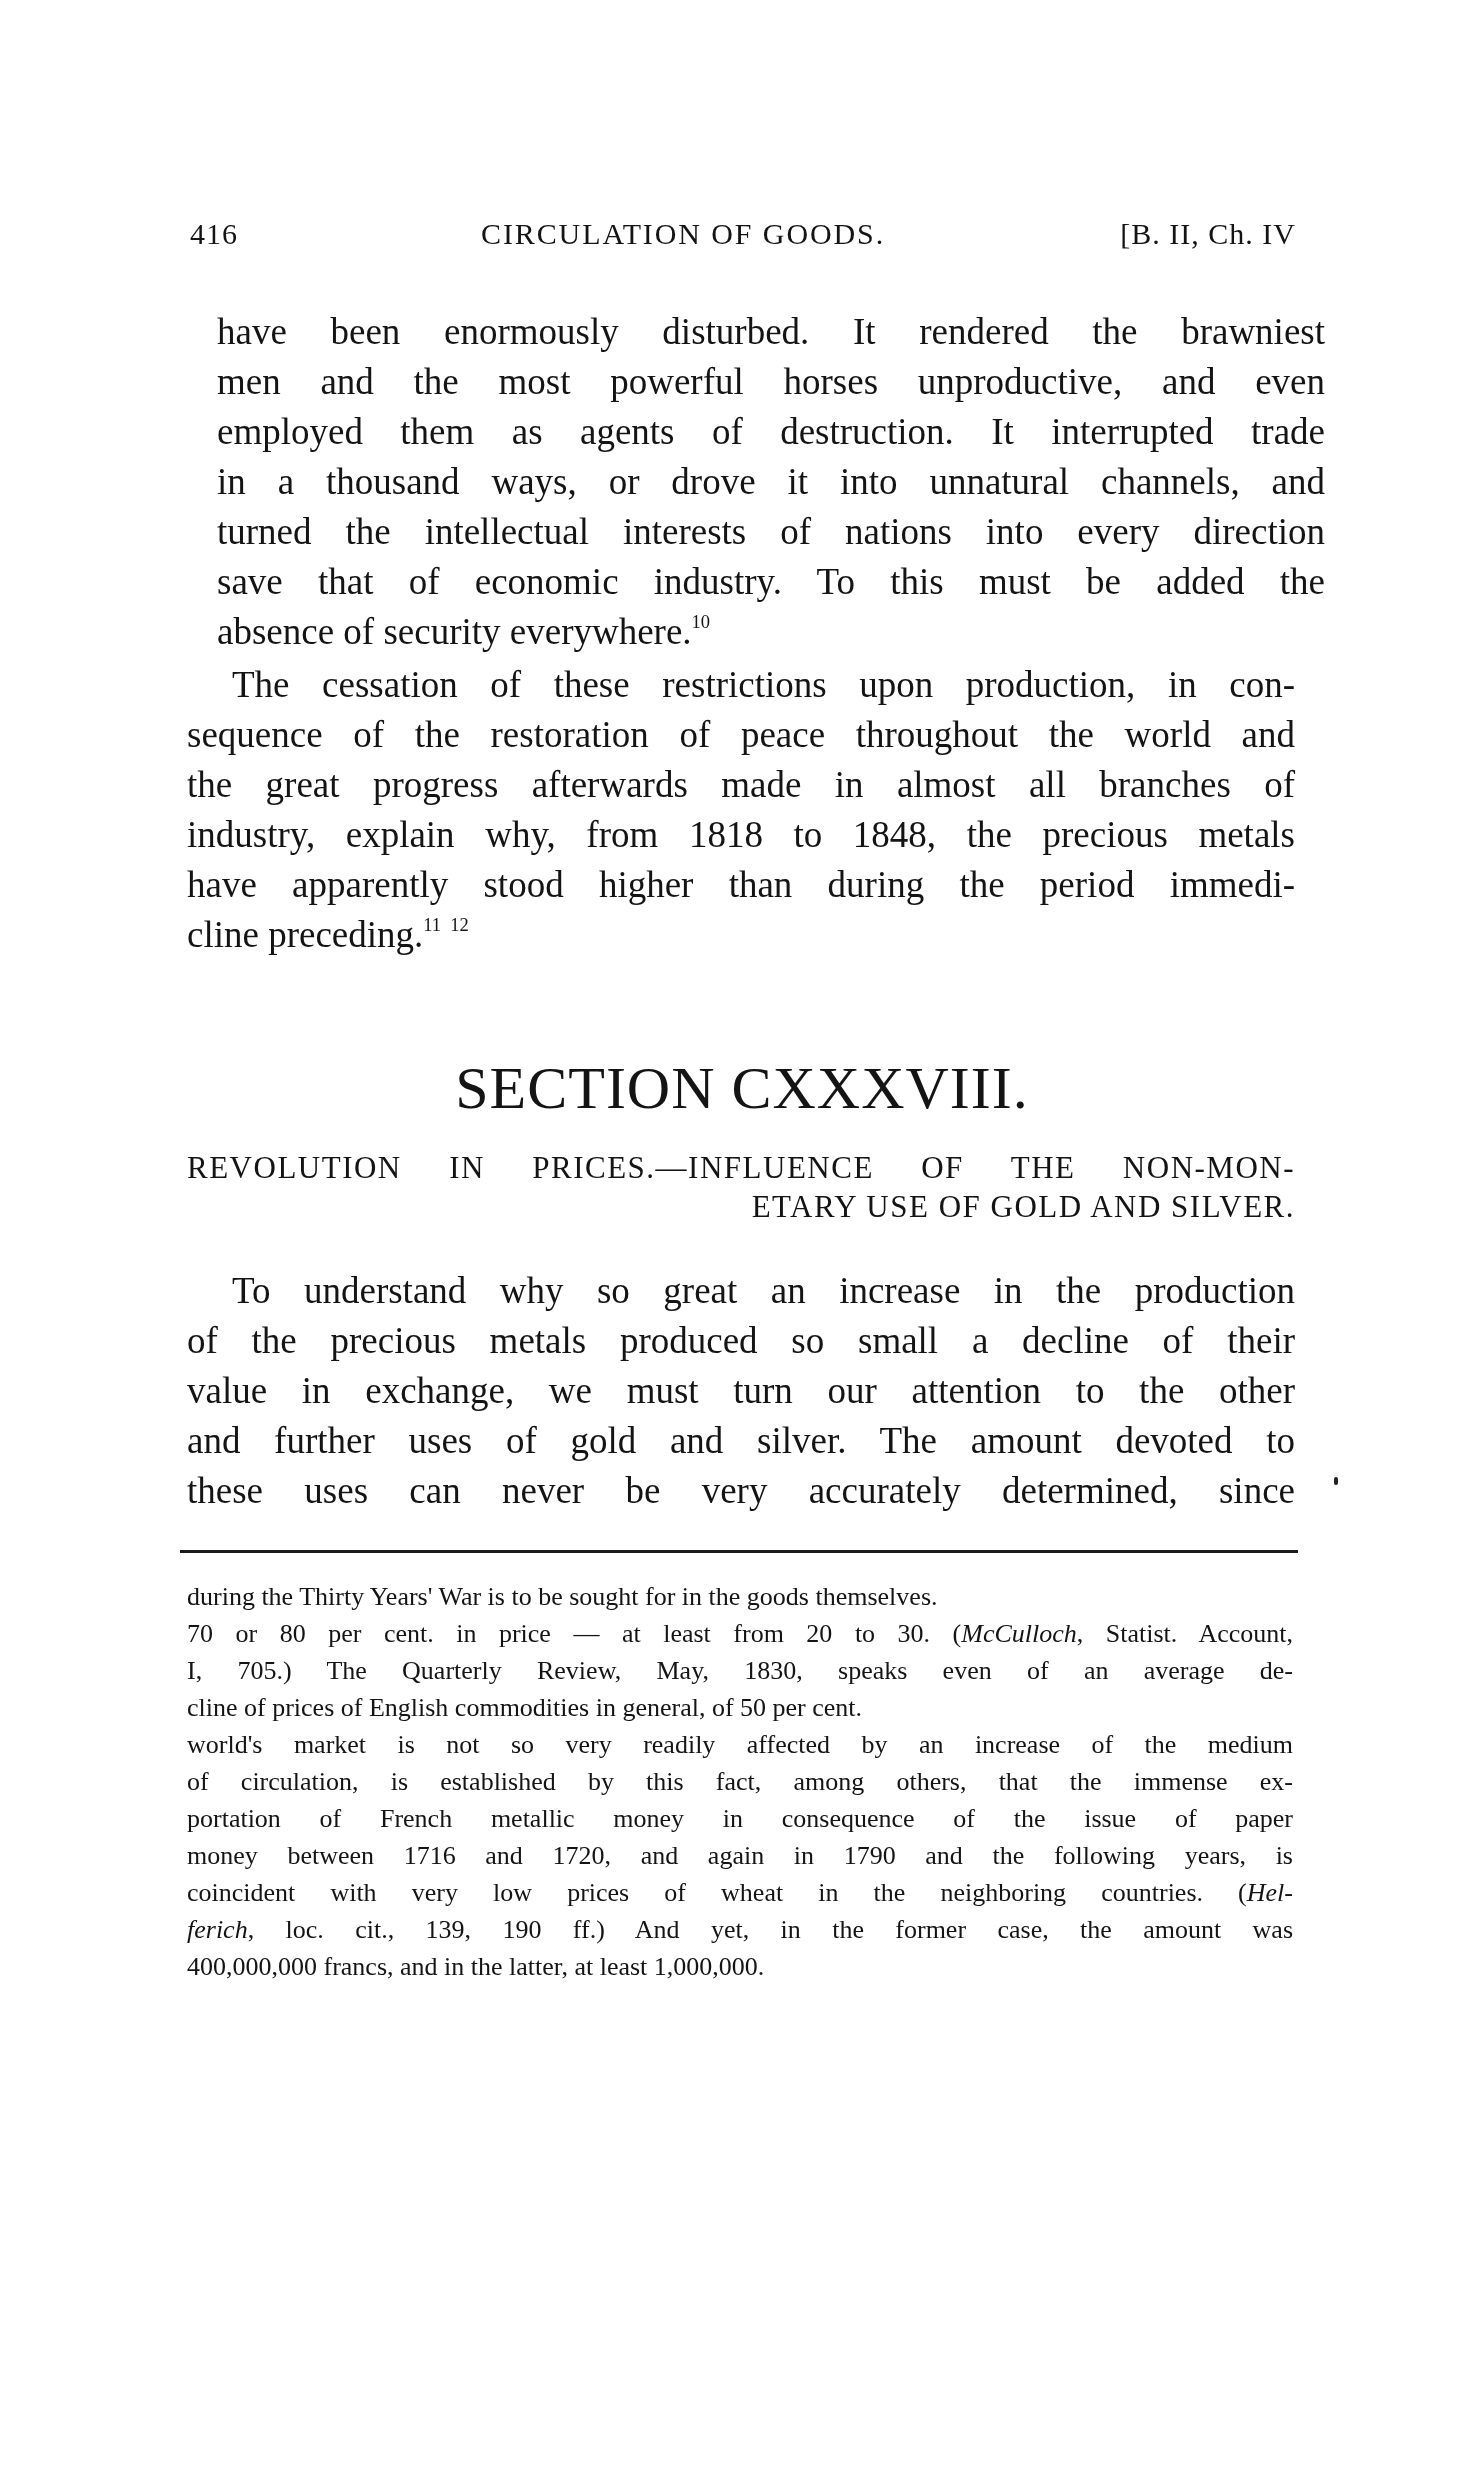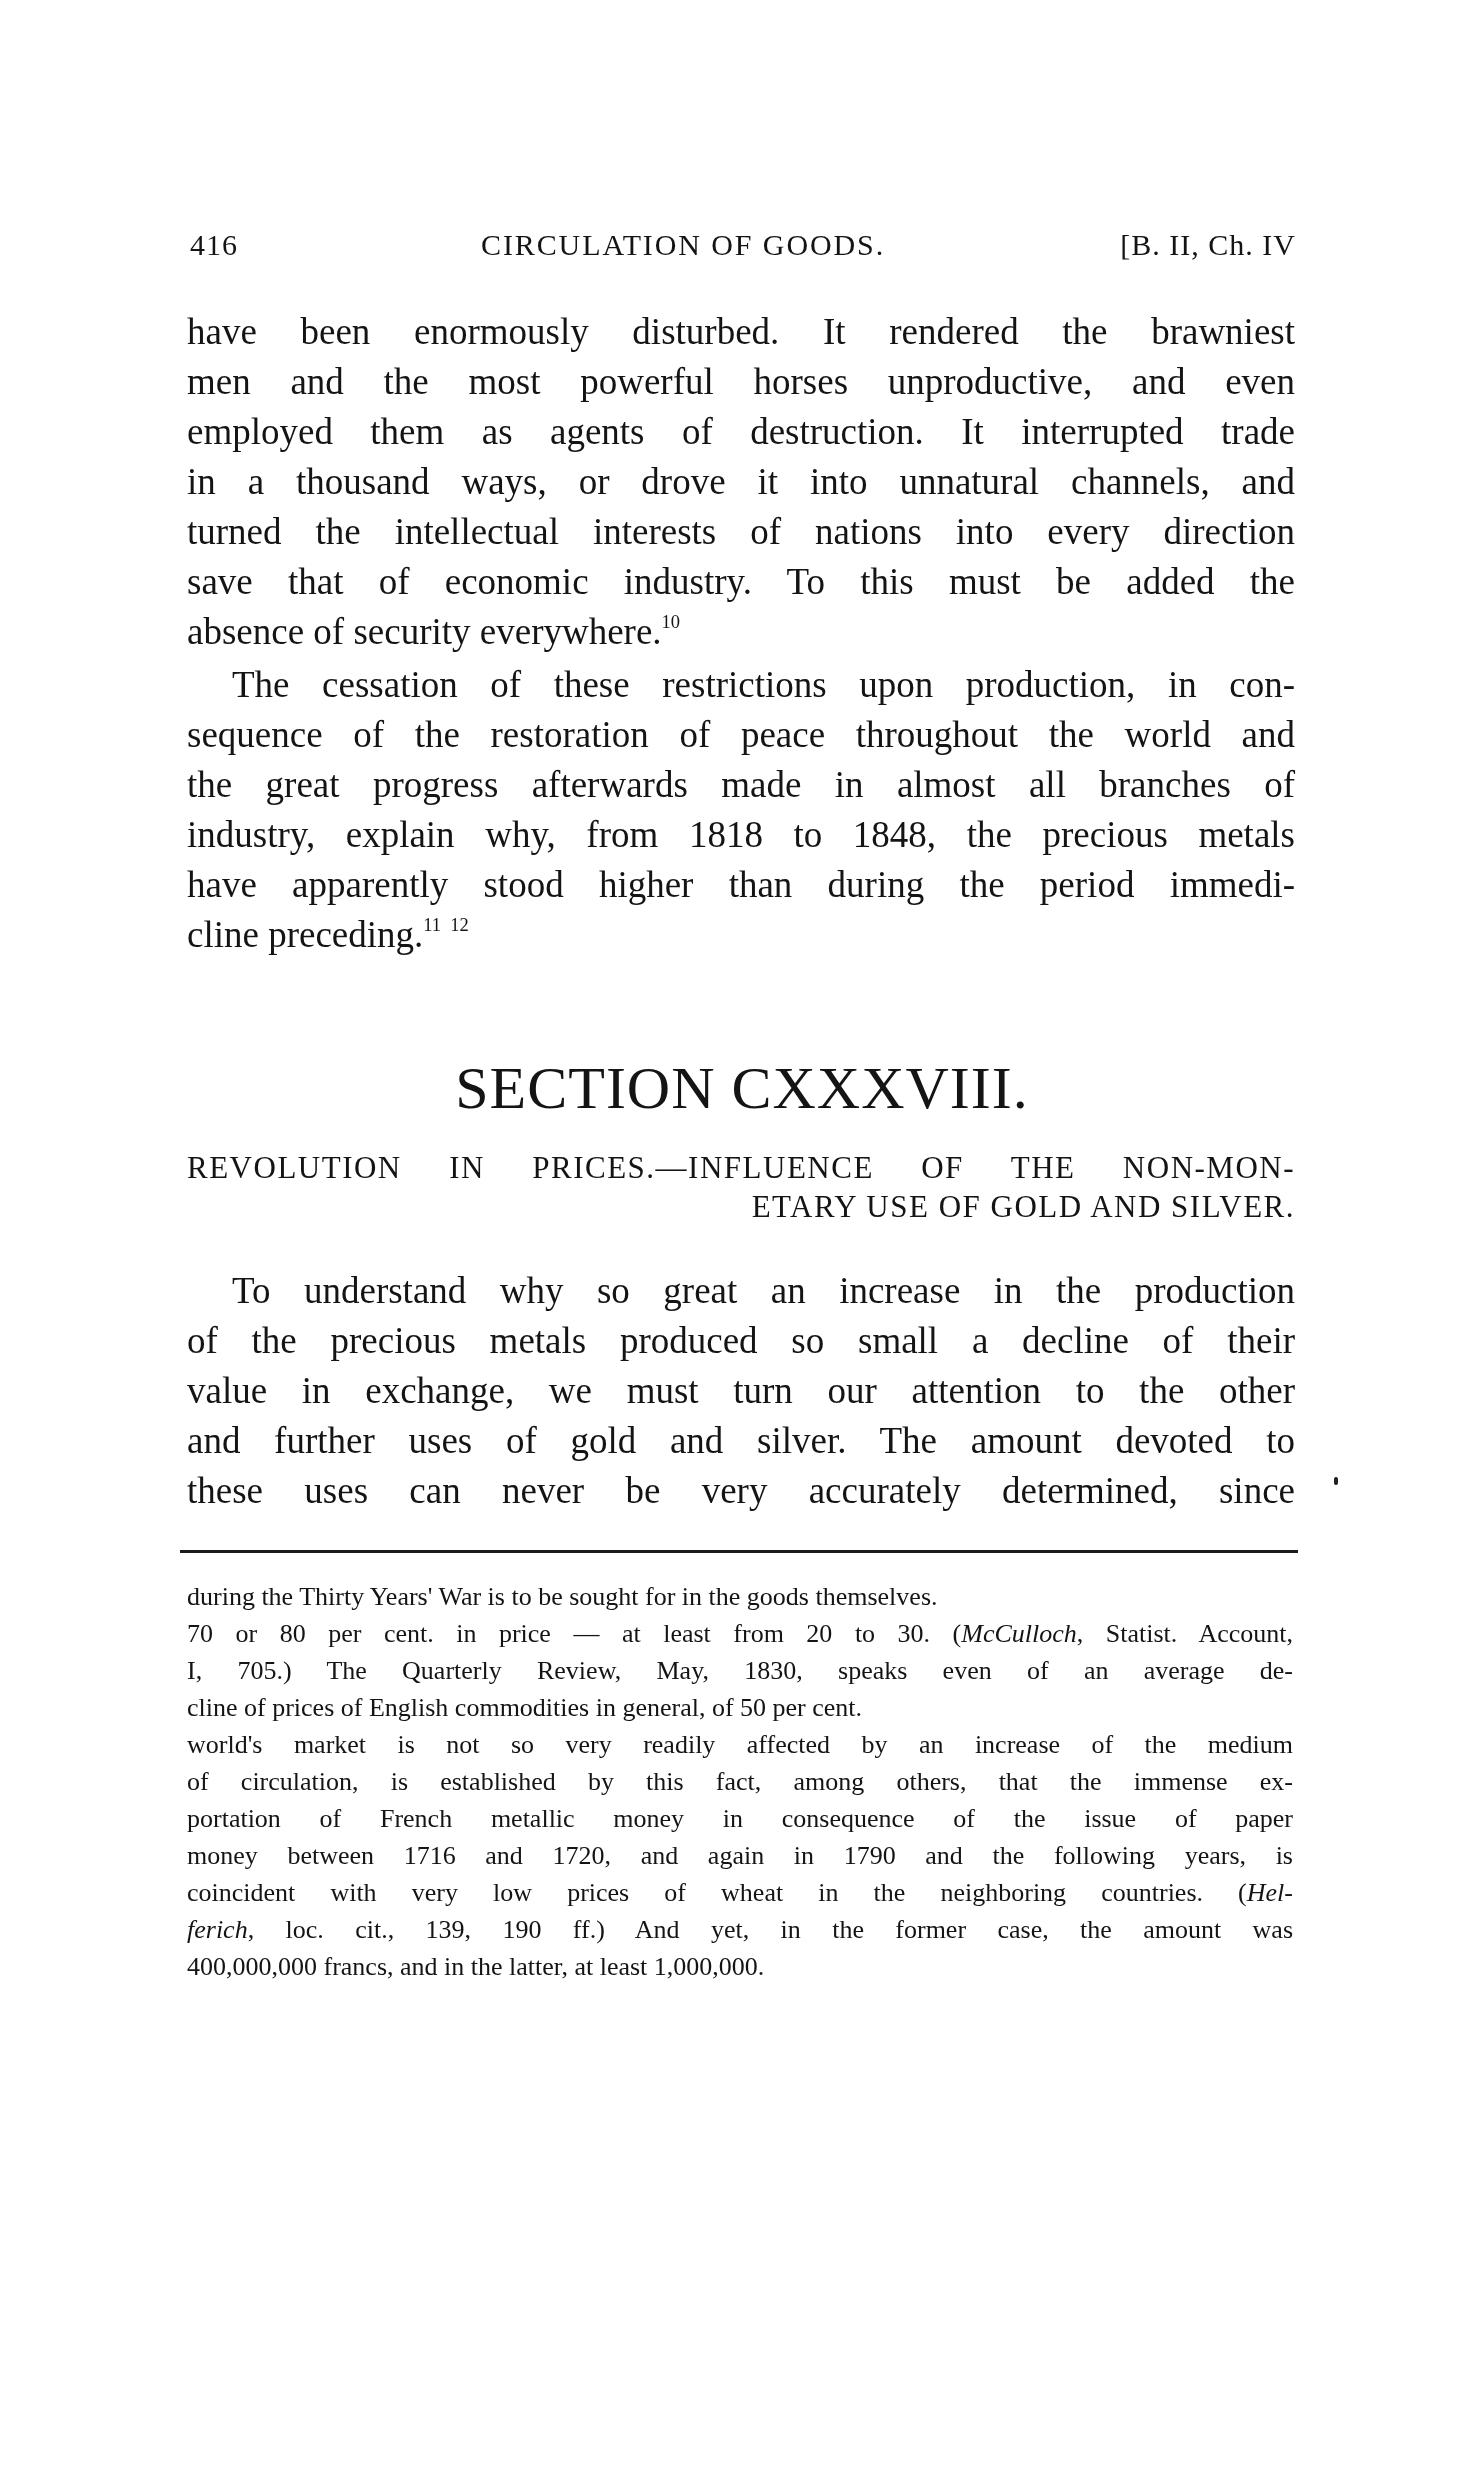--- a/index.html
+++ b/index.html
@@ -1,33 +1,33 @@
 <!DOCTYPE html>
 <html><head>
 <meta charset="utf-8">
 <style>
   html, body { margin:0; padding:0; background:#ffffff; }
   body { width:1484px; height:2474px; position:relative; overflow:hidden;
          font-family:"Liberation Serif","DejaVu Serif",serif; color:#141414; }
   .page { position:absolute; left:0; top:0; width:1484px; height:2474px; }
 
-  .running-head { position:absolute; top:228px; left:190px; width:1106px; height:43px;
+  .running-head { position:absolute; top:217px; left:190px; width:1106px; height:43px;
                   font-size:30px; letter-spacing:1px; }
   .rh-page { position:absolute; left:0; top:0; }
   .rh-title { position:absolute; left:291px; top:0; letter-spacing:1.9px; }
   .rh-chapter { position:absolute; right:0; top:0; }
 
   .body-text { position:absolute; left:187px; width:1108px; font-size:37px; }
   .line { height:50px; line-height:50px; white-space:nowrap; text-align:justify;
           text-align-last:justify; }
   .line.last { text-align-last:left; }
   .line.indent { padding-left:45px; }
   sup { font-size:0.5em; line-height:0; vertical-align:0.85em; }
 
-  #para1 { top:307px; }
+  #para1 { top:307px;margin-left:30px; }
   #para2 { top:660px; }
   #para3 { top:1266px; }
 
   .section-heading { position:absolute; top:1054px; left:0; width:1484px; text-align:center;
                      font-size:60px; letter-spacing:1px; }
   .section-sub { position:absolute; top:1148px; left:187px; width:1108px; font-size:31px;
                  letter-spacing:1.5px; }
   .section-sub .sline { height:39px; line-height:39px; white-space:nowrap; }
   .section-sub .sline.l1 { text-align:justify; text-align-last:justify; }
   .section-sub .sline.l2 { text-align:right; }

